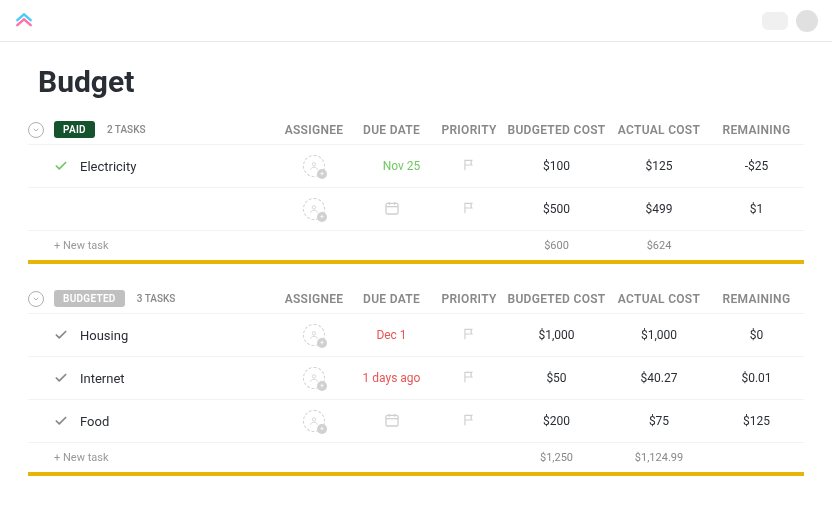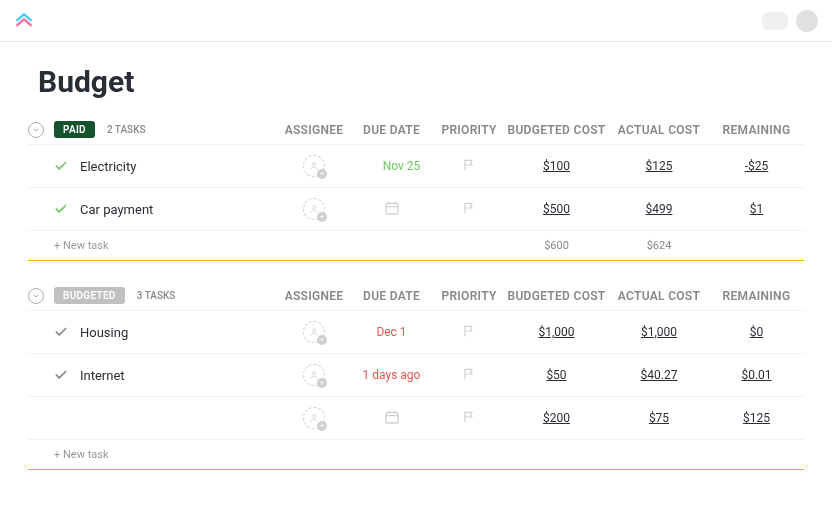--- a/index.html
+++ b/index.html
@@ -47,27 +47,27 @@
     .due-red { color: #e85555; margin-top: 31px; }
     
     .assignee-placeholder { position: relative; width: 22px; height: 22px; }
     .assignee-circle { width: 22px; height: 22px; border: 1.5px dashed #d0d0d0; border-radius: 50%; display: flex; align-items: center; justify-content: center; }
     .assignee-circle svg { width: 10px; height: 10px; }
     .assignee-plus { position: absolute; bottom: -2px; right: -2px; width: 10px; height: 10px; background: #d0d0d0; border-radius: 50%; display: flex; align-items: center; justify-content: center; font-size: 8px; color: #fff; line-height: 1; }
     
     .calendar-placeholder svg { width: 16px; height: 16px; color: #d0d0d0; }
     .flag-placeholder svg { width: 14px; height: 14px; color: #d0d0d0; }
     
-    .money { color: #2a2e34; text-decoration: underline; }
+    .money { color: #2a2e34; }
     
     .totals-row { display: flex; align-items: center; padding: 8px 0; border-top: 1px solid #f2f2f2; }
     .new-task { font-size: 11px; color: #999; padding-left: 26px; min-width: 200px; }
     .totals-money { color: #888; font-size: 11px; }
     
-    .rows-wrapper { border-bottom: 1px solid #eab308; margin-top: 6px; }
+    .rows-wrapper { border-bottom: 4px solid #eab308; margin-top: 6px; }
   </style>
 </head>
 <body>
 
 <div class="topbar">
   <div class="logo">
     <svg viewBox="0 0 24 24" fill="none">
       <path d="M4 17 L12 10 L20 17" stroke="#FD71AF" stroke-width="3" stroke-linecap="round"></path>
       <path d="M4 11 L12 4 L20 11" stroke="#49CCF9" stroke-width="3" stroke-linecap="round"></path>
     </svg>
@@ -124,26 +124,20 @@
                 <div class="flag-placeholder"><svg viewBox="0 0 24 24" fill="none" stroke="currentColor" stroke-width="2">
                     <path d="M5 21V4h12l-2 4 2 4H5"></path>
                   </svg></div>
               </div>
       <div class="col col-budgeted money">$100</div>
       <div class="col col-actual money">$125</div>
       <div class="col col-remaining money">-$25</div>
     </div>
   </div>
           <div class="task-row">
-    <div class="task-left">
-      <svg class="check-icon check-paid" viewBox="0 0 24 24" fill="none" stroke="currentColor" stroke-width="3" stroke-linecap="round" stroke-linejoin="round">
-                <polyline points="20 6 9 17 4 12"></polyline>
-              </svg>
-      <span class="task-name">Car payment</span>
-    </div>
     <div class="cols-right">
       <div class="col col-assignee">
                 <div class="assignee-placeholder">
   <div class="assignee-circle">
                     <svg viewBox="0 0 24 24" fill="none" stroke="#d0d0d0" stroke-width="2">
                       <circle cx="12" cy="8" r="4"></circle>
                       <path d="M4 21c0-4 4-6 8-6s8 2 8 6"></path>
                     </svg>
                   </div>
   <div class="assignee-plus">+</div>
@@ -253,20 +247,26 @@
                 <div class="flag-placeholder"><svg viewBox="0 0 24 24" fill="none" stroke="currentColor" stroke-width="2">
                     <path d="M5 21V4h12l-2 4 2 4H5"></path>
                   </svg></div>
               </div>
       <div class="col col-budgeted money">$50</div>
       <div class="col col-actual money">$40.27</div>
       <div class="col col-remaining money">$0.01</div>
     </div>
   </div>
           <div class="task-row">
+    <div class="task-left">
+      <svg class="check-icon check-budgeted" viewBox="0 0 24 24" fill="none" stroke="currentColor" stroke-width="3" stroke-linecap="round" stroke-linejoin="round">
+                <polyline points="20 6 9 17 4 12"></polyline>
+              </svg>
+      <span class="task-name">Food</span>
+    </div>
     <div class="cols-right">
       <div class="col col-assignee">
                 <div class="assignee-placeholder">
   <div class="assignee-circle">
                     <svg viewBox="0 0 24 24" fill="none" stroke="#d0d0d0" stroke-width="2">
                       <circle cx="12" cy="8" r="4"></circle>
                       <path d="M4 21c0-4 4-6 8-6s8 2 8 6"></path>
                     </svg>
                   </div>
   <div class="assignee-plus">+</div>
@@ -285,17 +285,25 @@
                     <path d="M5 21V4h12l-2 4 2 4H5"></path>
                   </svg></div>
               </div>
       <div class="col col-budgeted money">$200</div>
       <div class="col col-actual money">$75</div>
       <div class="col col-remaining money">$125</div>
     </div>
   </div>
       <div class="totals-row">
         <div class="new-task">+ New task</div>
+        <div class="cols-right">
+          <div class="col col-assignee"></div>
+          <div class="col col-due"></div>
+          <div class="col col-priority"></div>
+          <div class="col col-budgeted totals-money">$1,250</div>
+          <div class="col col-actual totals-money">$1,124.99</div>
+          <div class="col col-remaining"></div>
+        </div>
       </div>
     </div>
   </div>
     </div>
 </div>
 
 </body></html>

